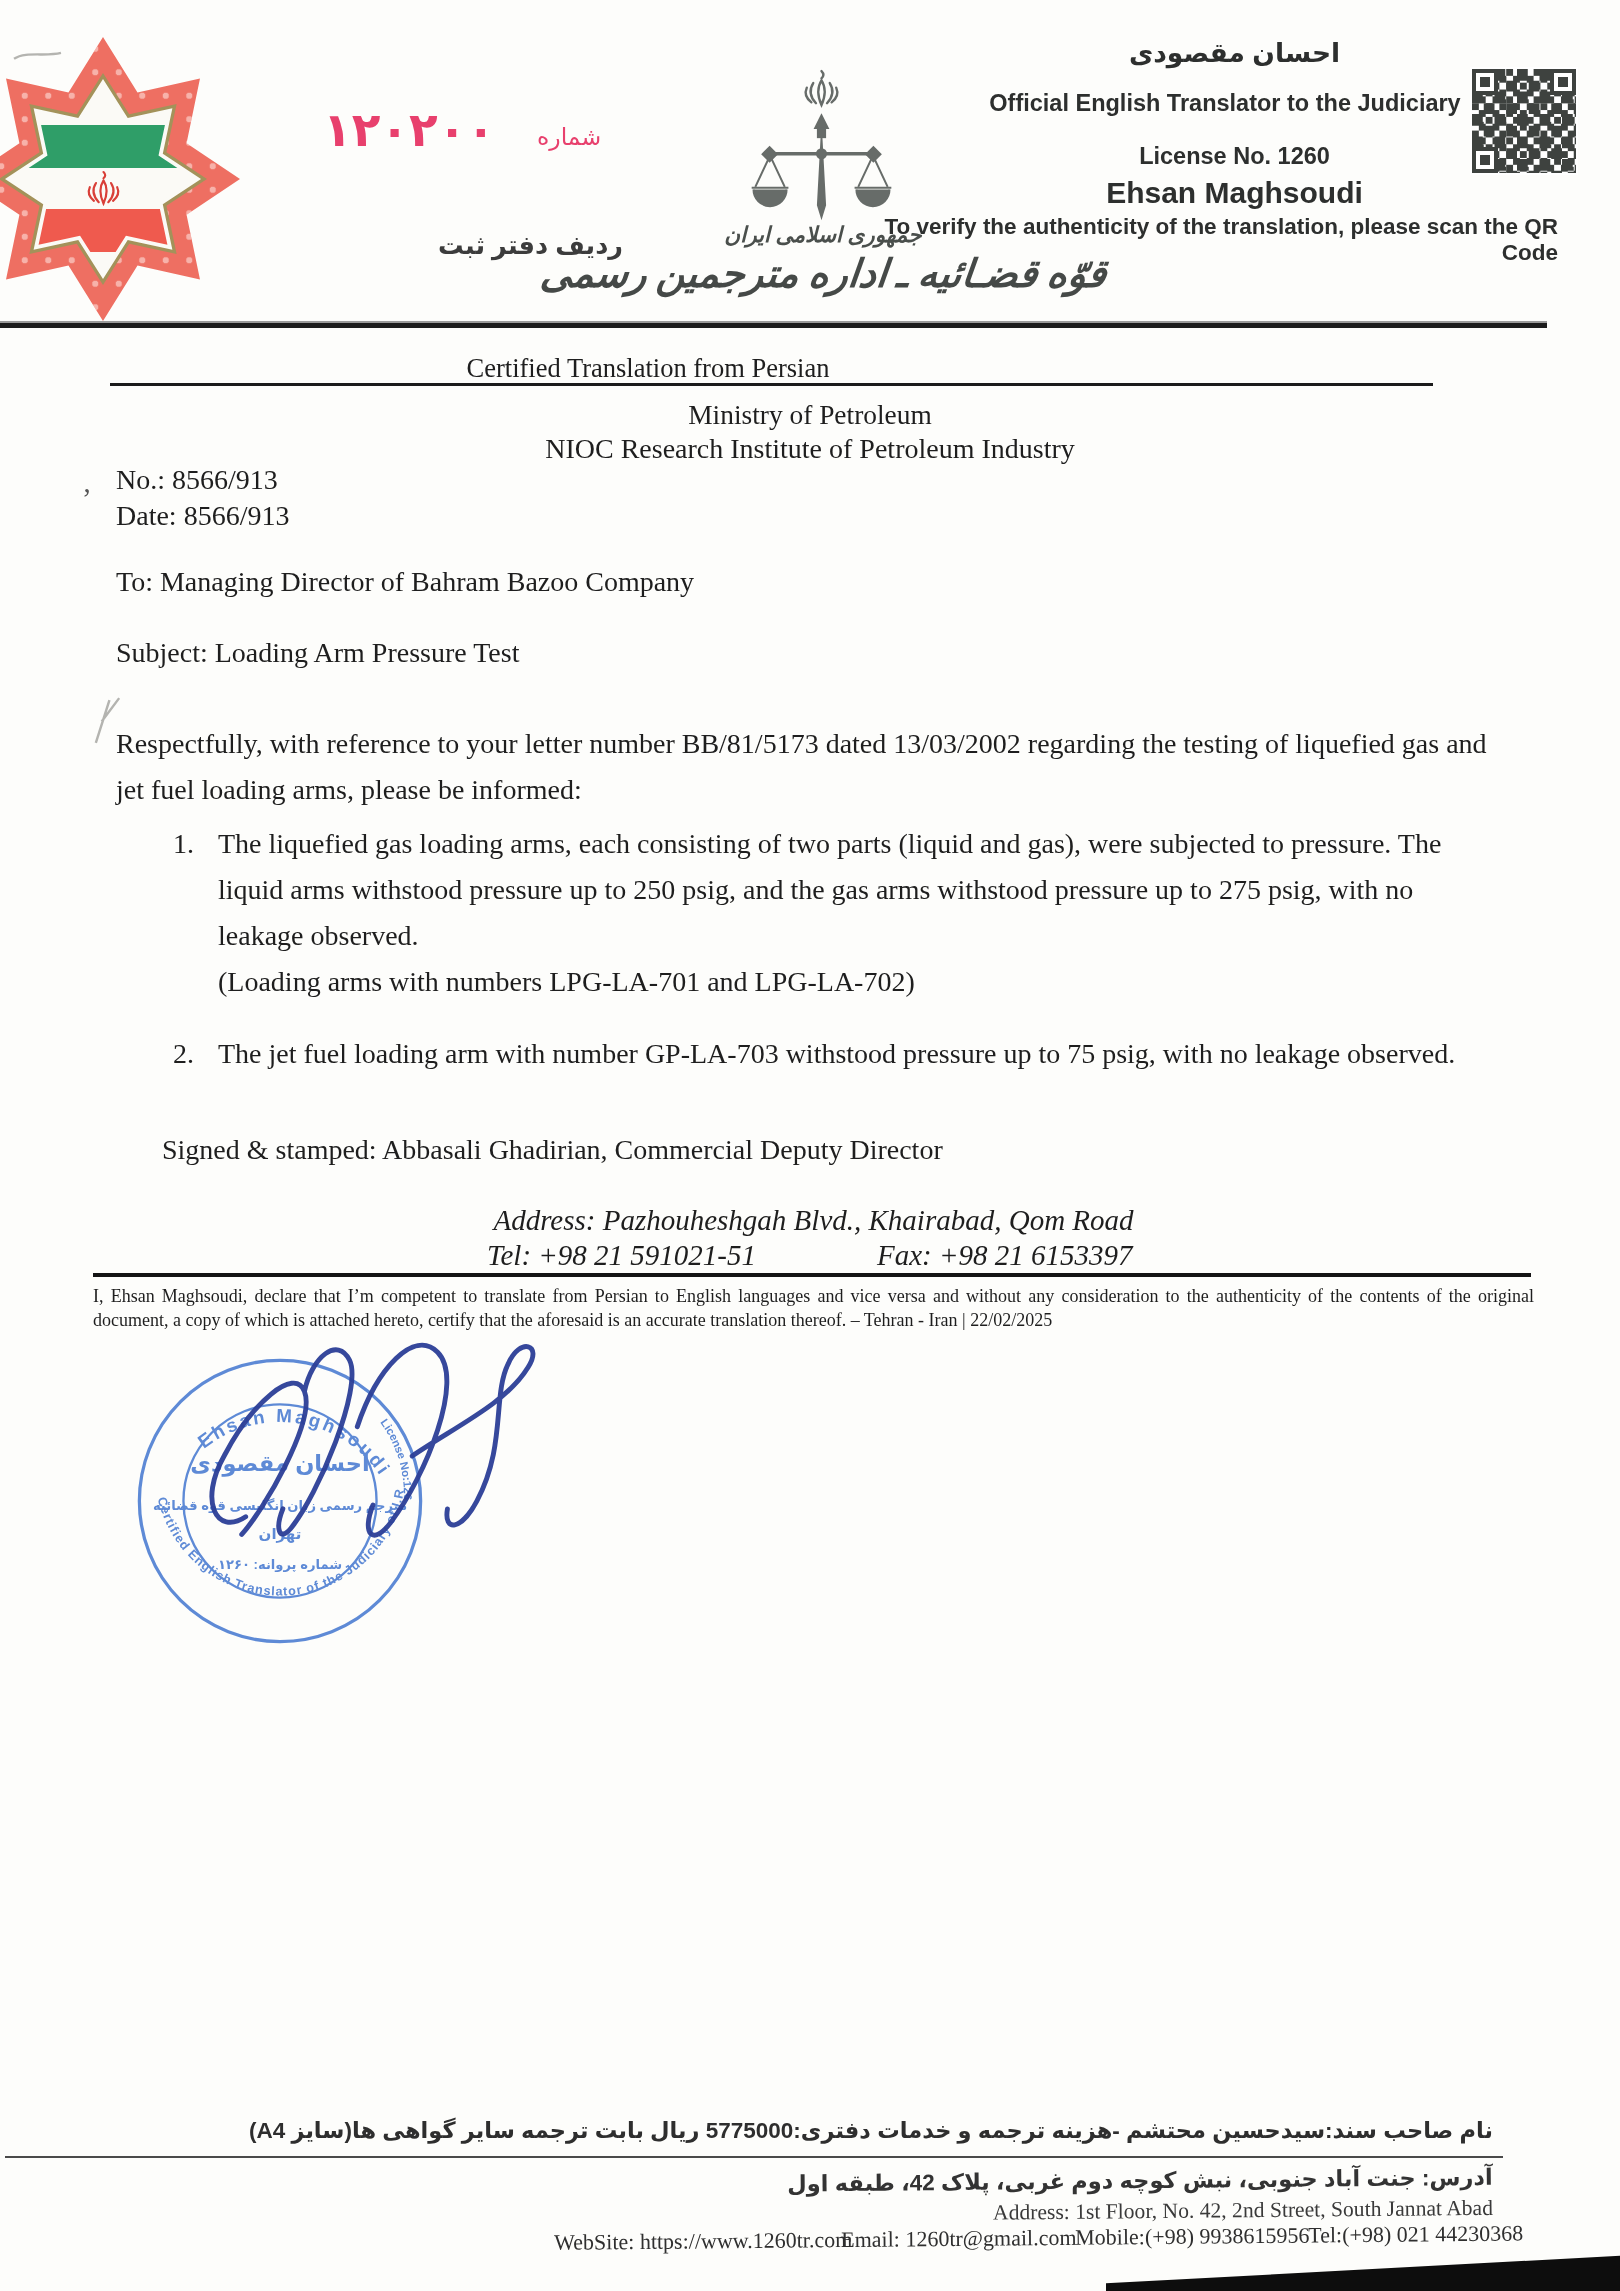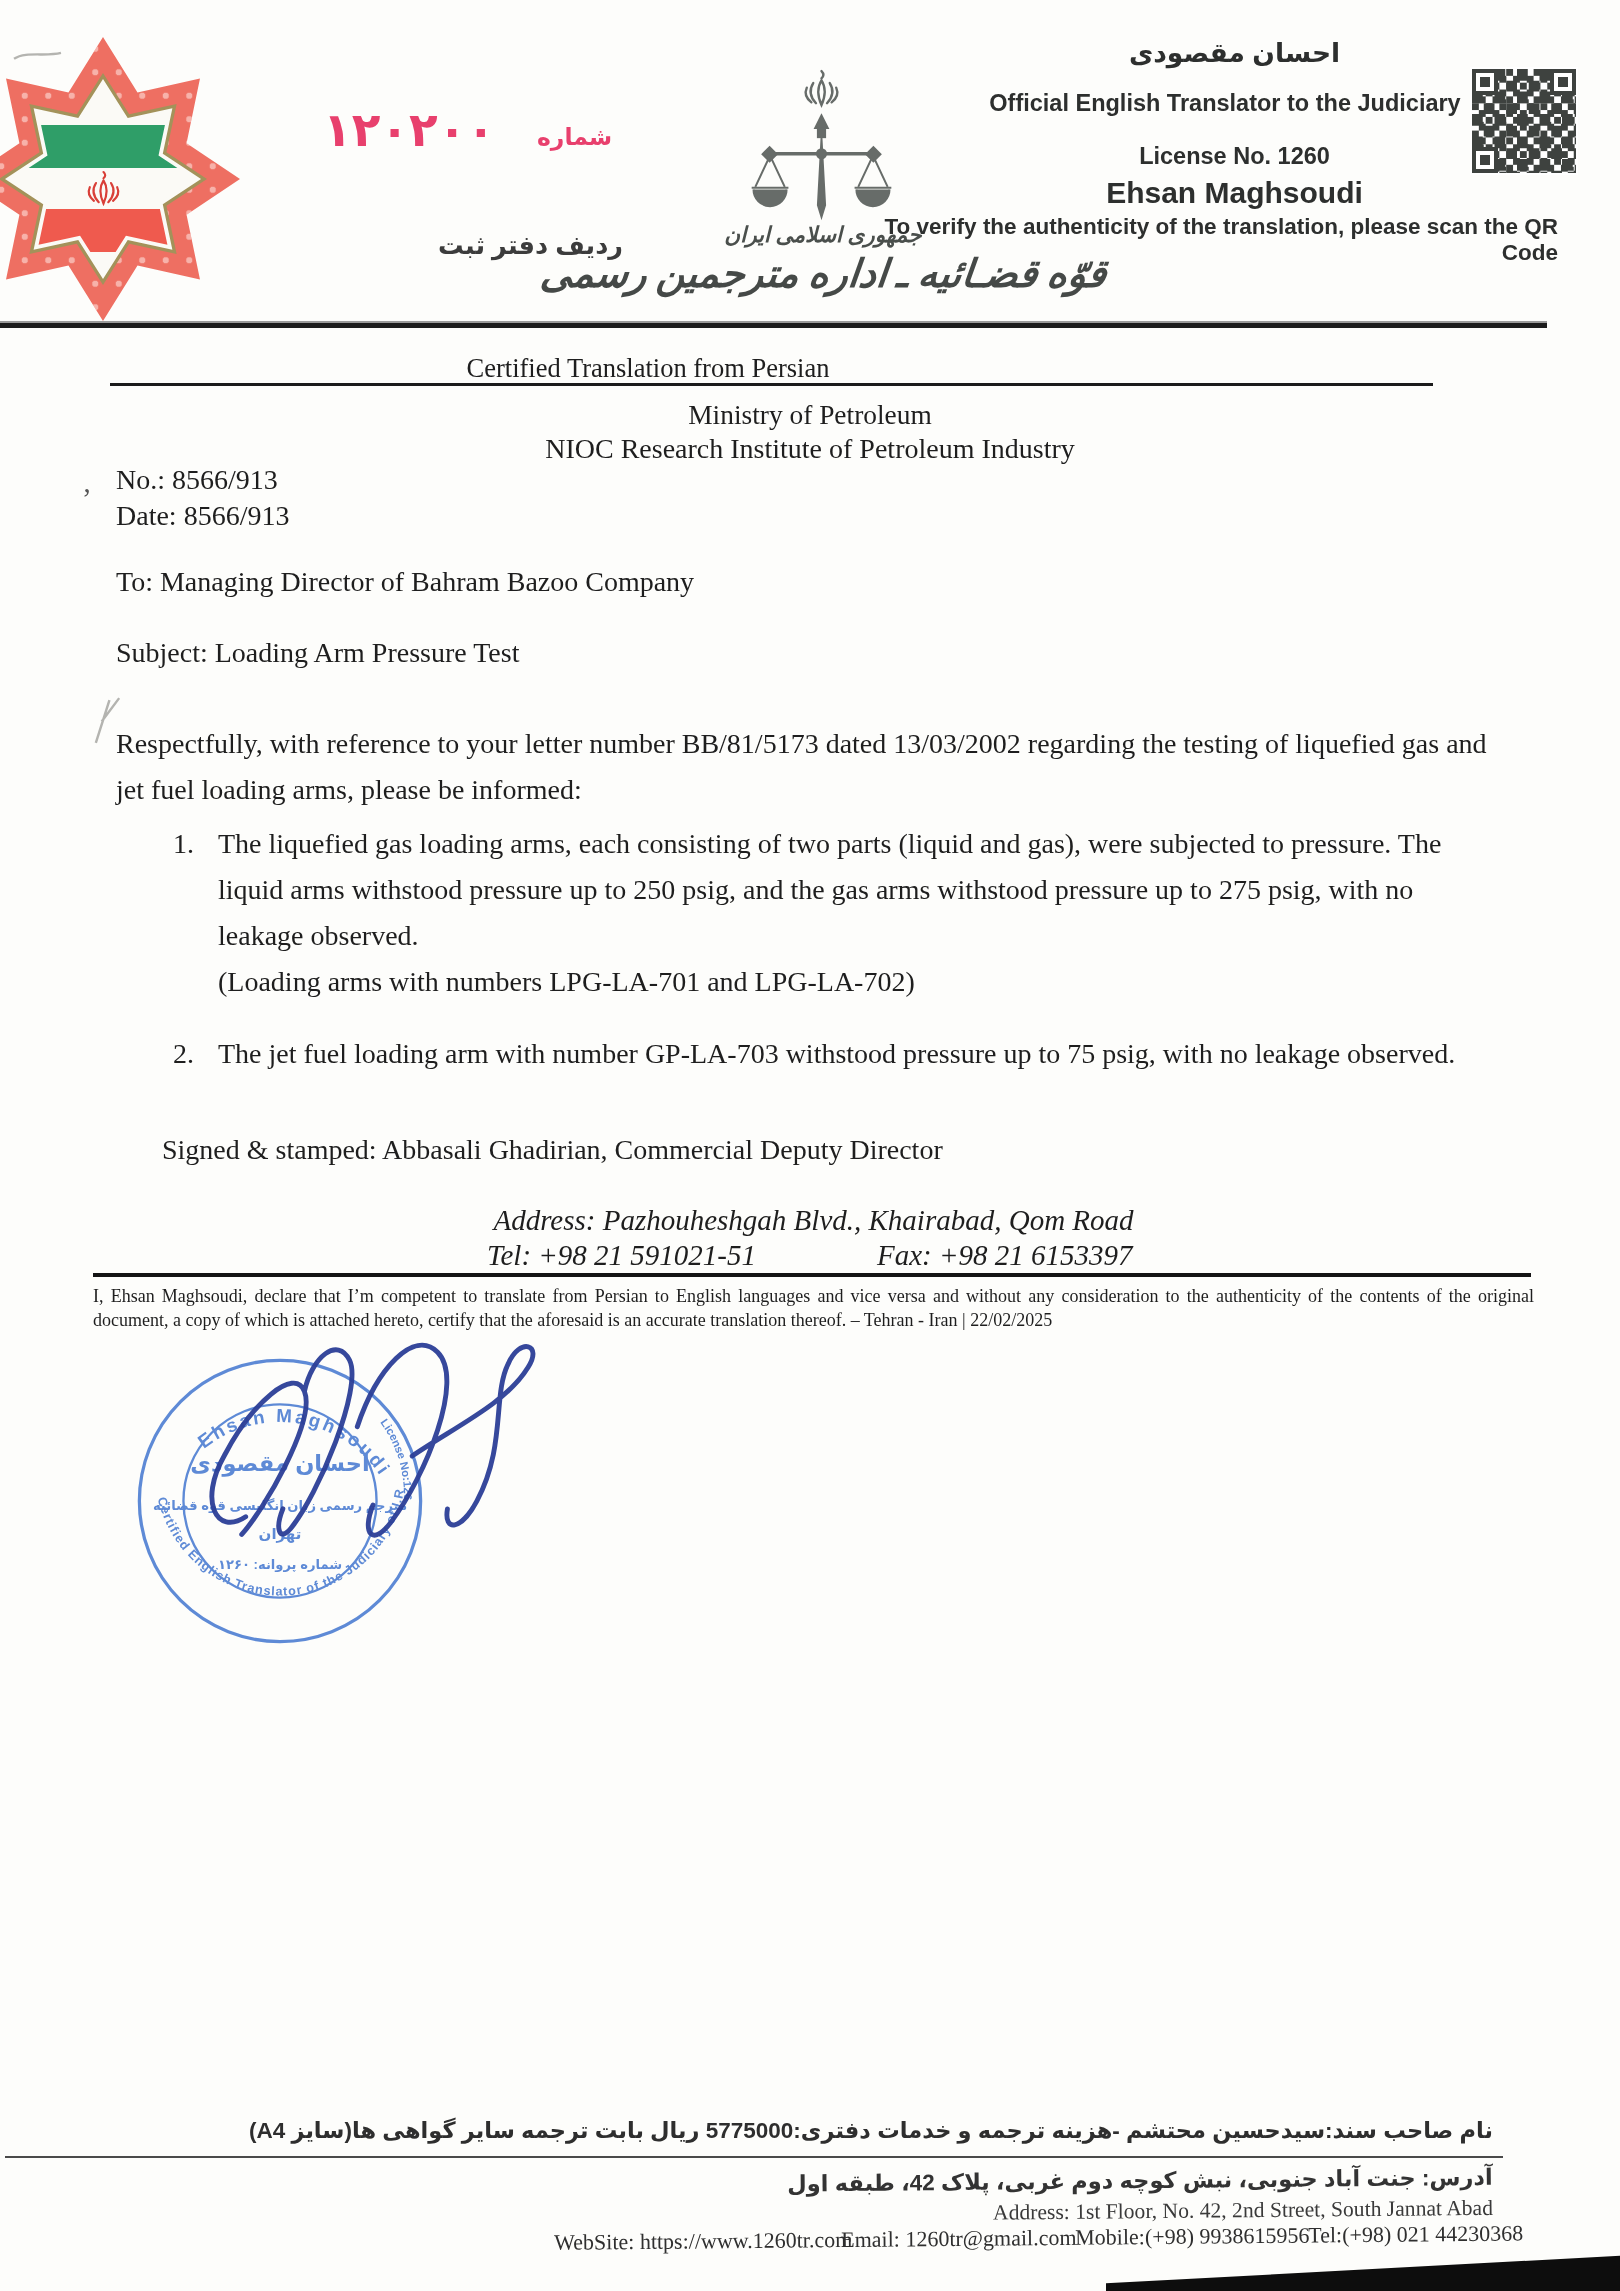--- a/index.html
+++ b/index.html
@@ -16,21 +16,21 @@
   .star-white{left:39px;top:42px;width:196px;height:200px;background:#fbfaf6;}
   .star-flag{left:46px;top:49px;width:182px;height:186px;background:#fbfaf6;}
   .flag-green{position:absolute;left:0;top:39px;width:182px;height:43px;background:#2f9e68;}
   .flag-red{position:absolute;left:0;top:123px;width:182px;height:43px;background:#ef5a4e;}
   .flag-emblem{position:absolute;left:71px;top:80px;width:41px;height:45px;}
 
   
   .reg-number{left:323px;top:102px;width:176px;font-family:"Liberation Sans","DejaVu Sans",sans-serif;
     font-size:47px;font-weight:bold;color:#e8406d;letter-spacing:5.9px;}
   .reg-number-label{left:537px;top:123px;font-family:"Liberation Sans","DejaVu Sans",sans-serif;
-    font-size:23.5px;font-weight:bold;color:#e8406d;}
+    font-size:23.5px;font-weight:normal;color:#e8406d;}
   .reg-row-label{left:438px;top:230px;font-family:"Liberation Sans","DejaVu Sans",sans-serif;
     font-size:25.5px;font-weight:bold;color:#3c3c3c;}
 
   
   .scales-icon{left:748px;top:63px;width:147px;height:165px;}
   .emblem-country{left:588px;top:222px;width:470px;text-align:center;
     font-size:21.6px;font-weight:bold;font-style:italic;color:#4a4f4c;
     font-family:"Liberation Serif","DejaVu Serif",serif;}
   .emblem-office{left:510px;top:251px;width:627px;text-align:center;
     font-size:39px;font-weight:bold;font-style:italic;color:#454947;transform:skewX(-6deg);

